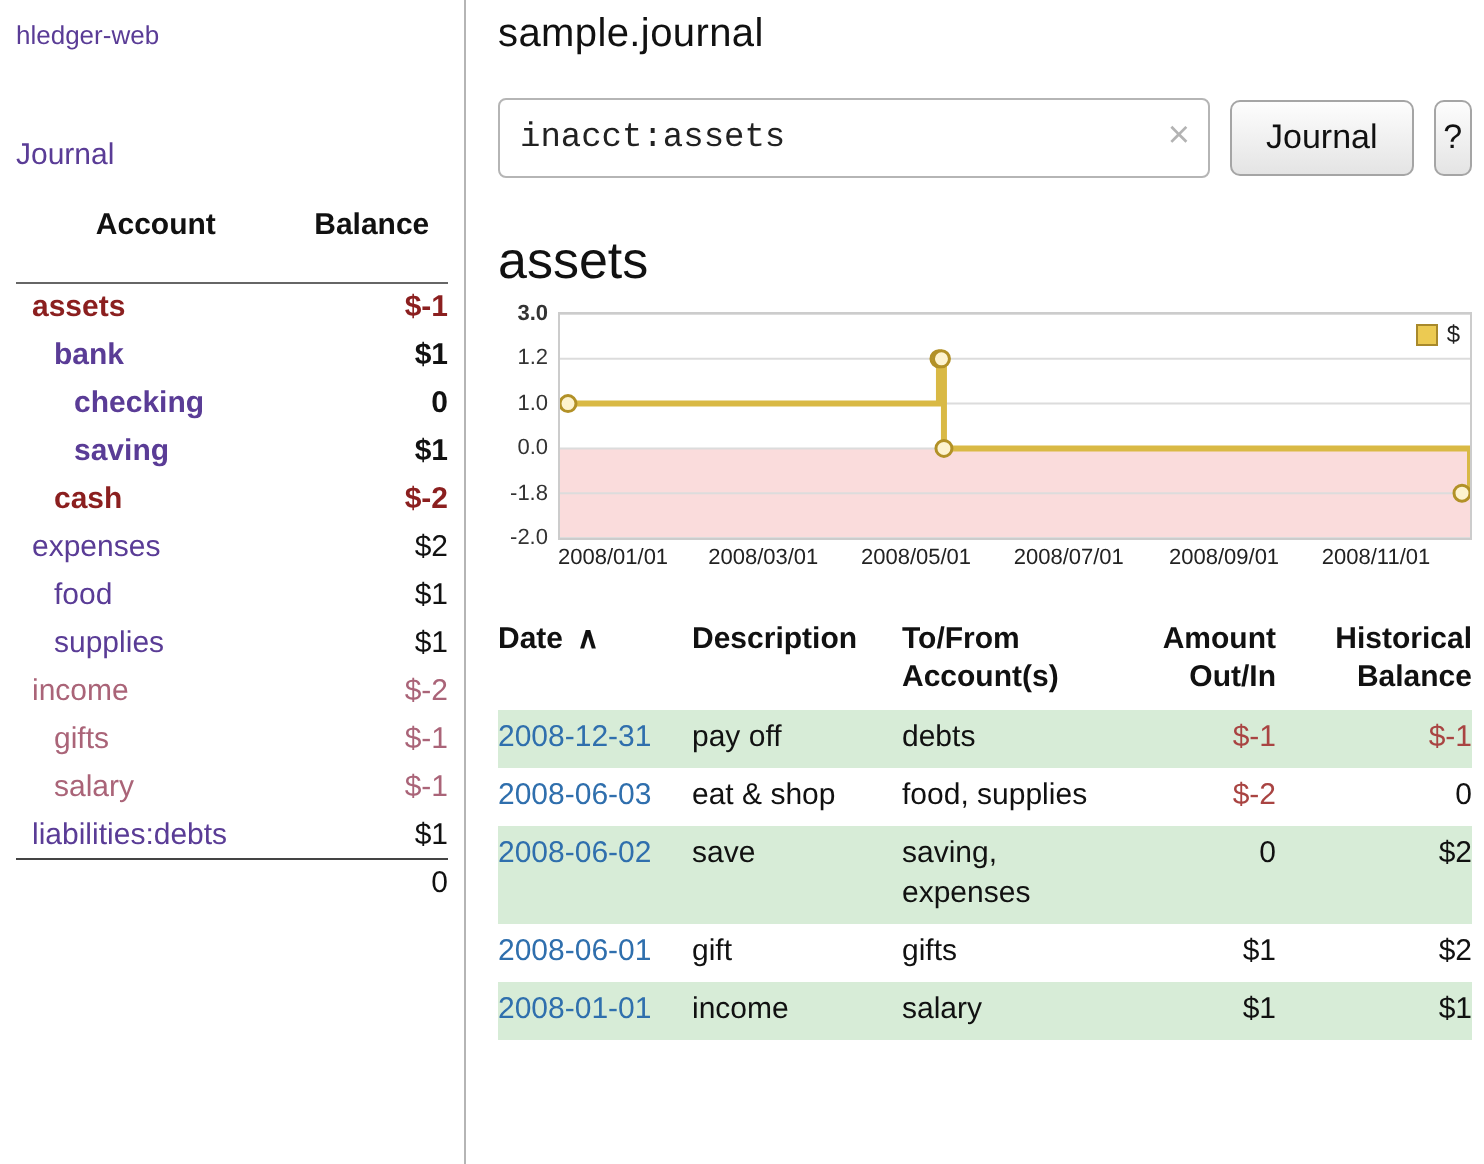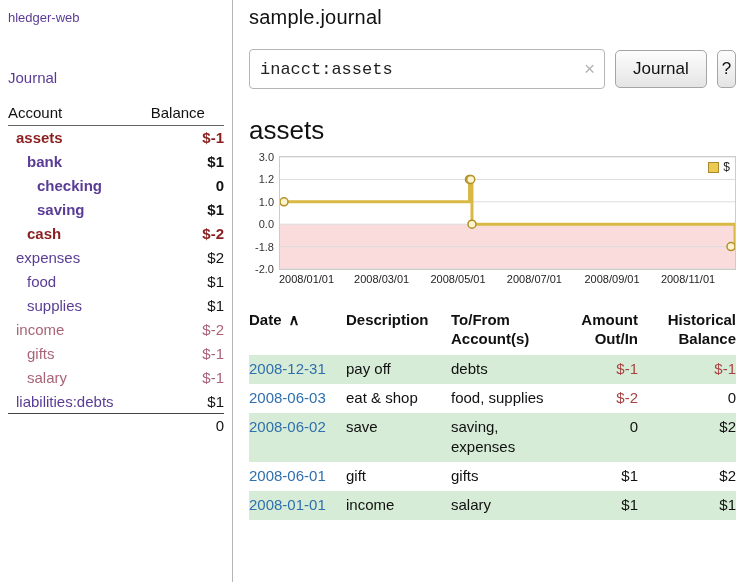--- a/index.html
+++ b/index.html
@@ -5,21 +5,21 @@
   *{box-sizing:border-box}
   html,body{margin:0;padding:0;background:#fff}
   body{font-family:"Liberation Sans",sans-serif;color:#111;font-size:15px}
   .app{display:flex;width:742px;height:582px;overflow:hidden;background:#fff}
 
   
   .sidebar{flex:0 0 233px;width:233px;border-right:1px solid #b5b5b5;padding:10px 8px 0 8px}
   .brand{display:block;color:var(--purple);text-decoration:none;font-size:13px}
   .journal-link{display:block;margin-top:44px;color:var(--purple);text-decoration:none;font-size:15px}
   .acct-table{width:100%;border-collapse:collapse;margin-top:16px;font-size:15px}
-  .acct-table th{font-weight:normal;text-align:left;border-bottom:1px solid #666;padding:2px 0 4px 0}
+  .acct-table th{font-weight:bold;text-align:center;border-bottom:1px solid #666;padding:2px 0 20px 0}
   .ar{text-align:right}
   .acct-table td{padding:0;height:24px;vertical-align:middle}
   td.i0{padding-left:8px}
   td.i1{padding-left:19px}
   td.i2{padding-left:29px}
   .acct{color:var(--purple);text-decoration:none}
   .b{font-weight:bold}
   .negS{color:var(--neg-strong) !important}
   .negW{color:var(--neg-soft) !important}
   .total td{border-top:1px solid #444;font-weight:normal}
@@ -145,21 +145,21 @@
         <span class="clear">×</span>
       </div>
       <button type="button" class="btn">Journal</button>
       <button type="button" class="btn help">?</button>
     </div>
 
     <h2>assets</h2>
 
     <div class="chart">
       <div class="yaxis" id="yaxis">
-          <div class="ytick" style="top: -5px;">3.0</div>
+          <div class="ytick" style="top: -5px; font-weight: bold;">3.0</div>
           <div class="ytick" style="top: 17.4px;">1.2</div>
           <div class="ytick" style="top: 39.8px;">1.0</div>
           <div class="ytick" style="top: 62.2px;">0.0</div>
           <div class="ytick" style="top: 84.6px;">-1.8</div>
           <div class="ytick" style="top: 107px;">-2.0</div>
         </div>
       <div class="plotcol">
         <div class="plot" id="plot">
           <svg id="plot-svg" viewBox="0 0 455 112">
               <rect x="0" y="67.2" width="455" height="44.8" fill="var(--pink)"></rect>

